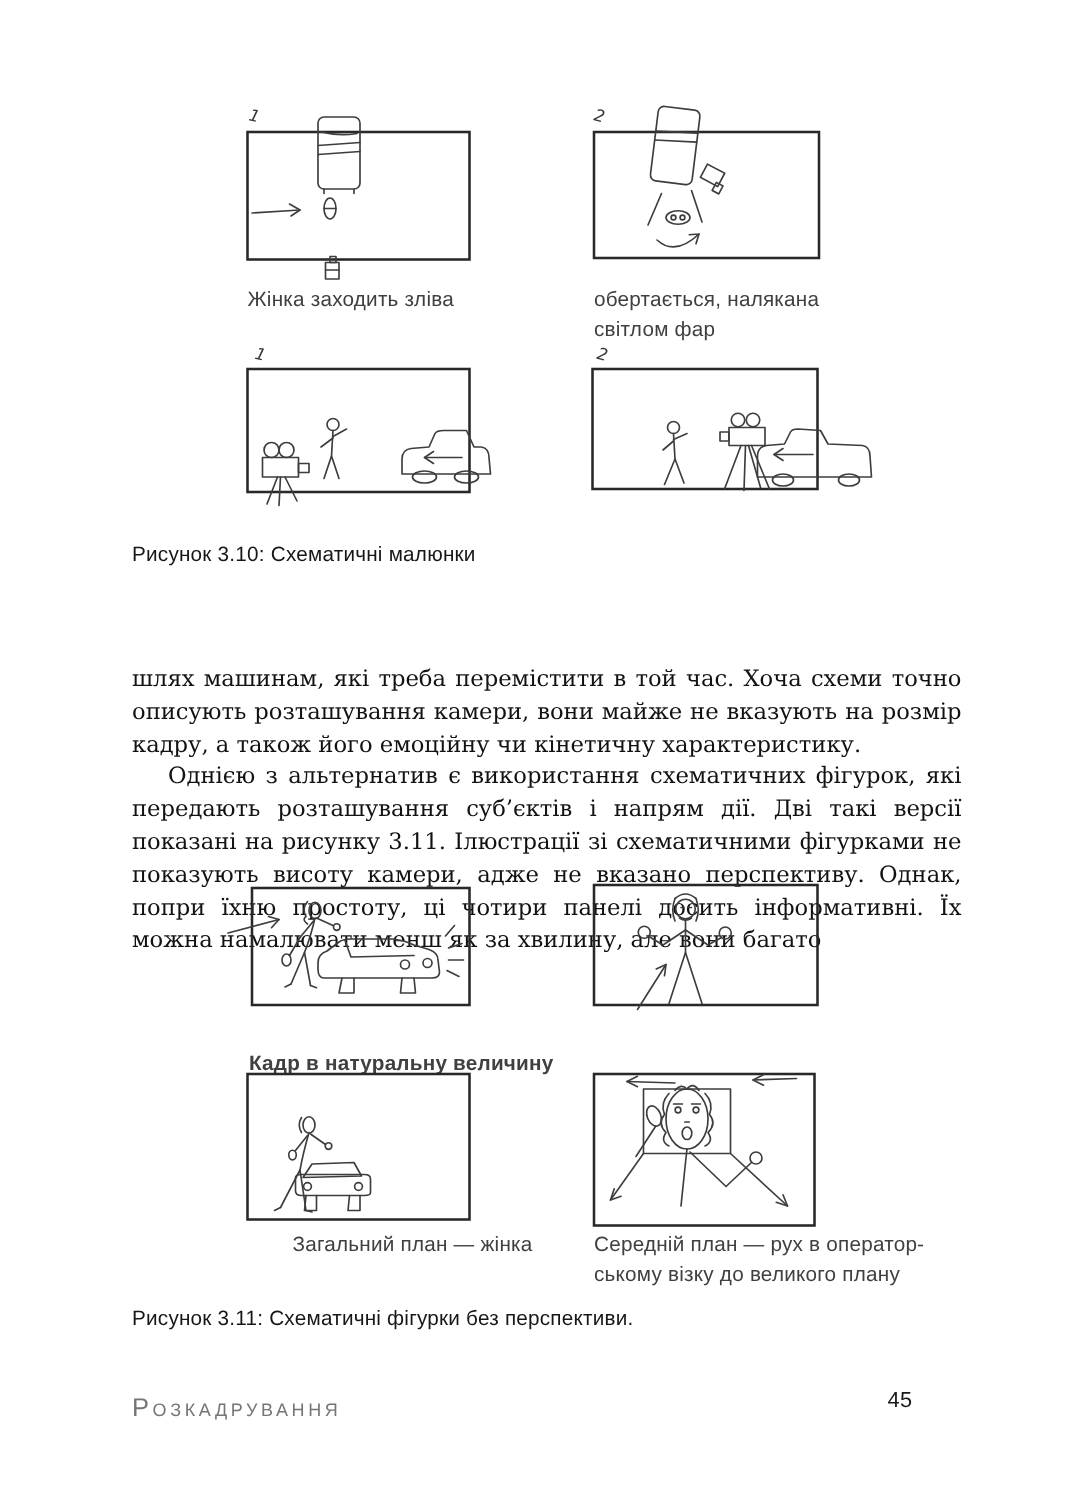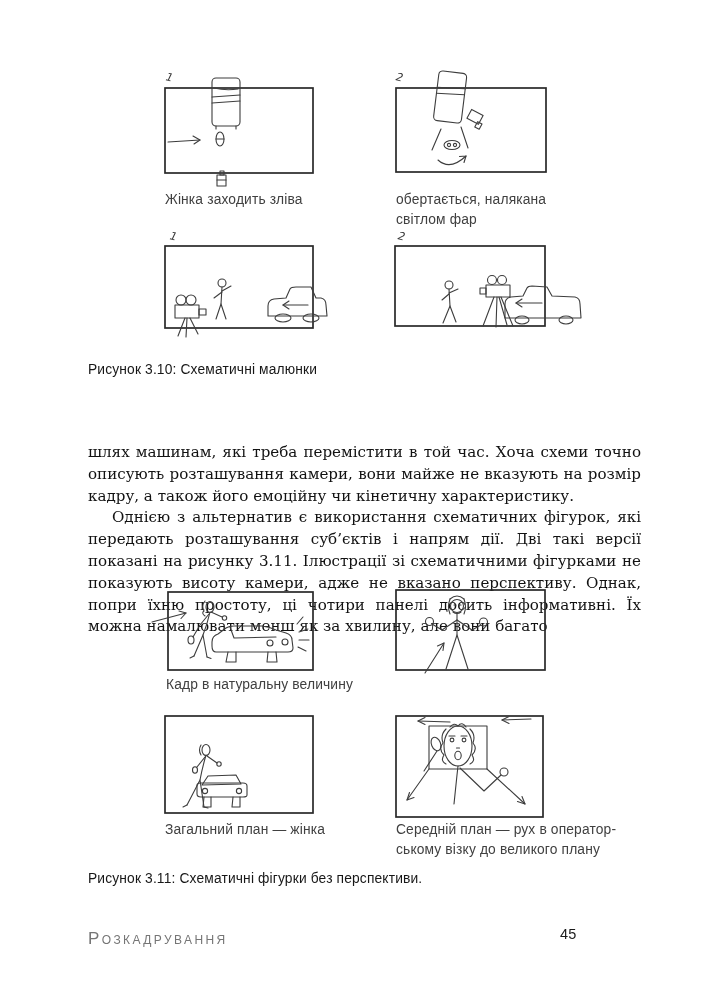--- a/index.html
+++ b/index.html
@@ -29,21 +29,21 @@
     font-family:"DejaVu Serif", serif; font-size:15.1px; line-height:21.8px;
     text-align:justify; color:#121212;margin-top:48px;
   }
   #body-text p { margin:0; }
   #body-text p.indent { text-indent:24px; }
   #footer-title {
     position:absolute; left:88px; top:929px; font-size:17px; color:#757575;
     font-variant:small-caps; letter-spacing:2.4px;
   }
   #page-number {
-    position:absolute; left:560px; top:926px; width:80px; text-align:left;
+    position:absolute; left:560px; top:926px; width:80px; text-align:center;
     font-size:14.5px; color:#1a1a1a; letter-spacing:0.3px;
   }
 </style>
 </head>
 <body>
 
 <div id="page">
 
   <span class="panel-num" style="left:166px; top:71px;">1</span>
   <div class="panel" style="left:150px; top:58px;">
@@ -198,21 +198,21 @@
         <path d="M78,72 L76,82 L86,82 L86,72"></path>
         <path d="M118,72 L117,82 L127,82 L126,72"></path>
 
         <path d="M147,44 L153,37"></path>
         <path d="M149,52 L158,49"></path>
         <path d="M149,60 L159,60"></path>
         <path d="M148,67 L156,71"></path>
       </g>
     </svg>
   </div>
-  <div class="cap" style="left:166px; top:675px; width:230px;">
+  <div class="cap" style="left:166px; top:699px; width:230px;font-weight:bold;">
     <span>Кадр в натуральну величину</span>
   </div>
 
   <div class="panel" style="left:380px; top:580px;">
     <svg width="185" height="100" viewBox="0 0 185 100">
       <rect class="frame" x="16" y="10" width="149" height="80"></rect>
       <g class="sketch">
 
         <circle cx="77" cy="26" r="6.5"></circle>
         <path d="M70,19 Q67,27 70,34"></path>
@@ -252,21 +252,21 @@
 
         <path d="M58,71 L86,70 L91,79 L52,80 Z"></path>
         <path d="M47,80 Q47,78 51,78 L93,78 Q97,78 97,81 L97,90 Q97,92 93,92 L51,92 Q47,92 47,89 Z"></path>
         <circle cx="55" cy="86" r="2.6"></circle>
         <circle cx="89" cy="86" r="2.6"></circle>
         <path d="M54,92 L53,102 L61,102 L61,92"></path>
         <path d="M83,92 L82,102 L90,102 L90,92"></path>
       </g>
     </svg>
   </div>
-  <div class="cap" style="left:165px; top:820px; width:220px;">
+  <div class="cap" style="left:165px; top:820px; width:220px;text-align:center;">
     <span>Загальний план — жінка</span>
   </div>
 
   <div class="panel" style="left:380px; top:705px;">
     <svg width="185" height="130" viewBox="0 0 185 130">
       <rect class="frame" x="16" y="11" width="147" height="101"></rect>
       <g class="sketch">
 
         <rect x="49" y="21" width="58" height="43"></rect>
 

